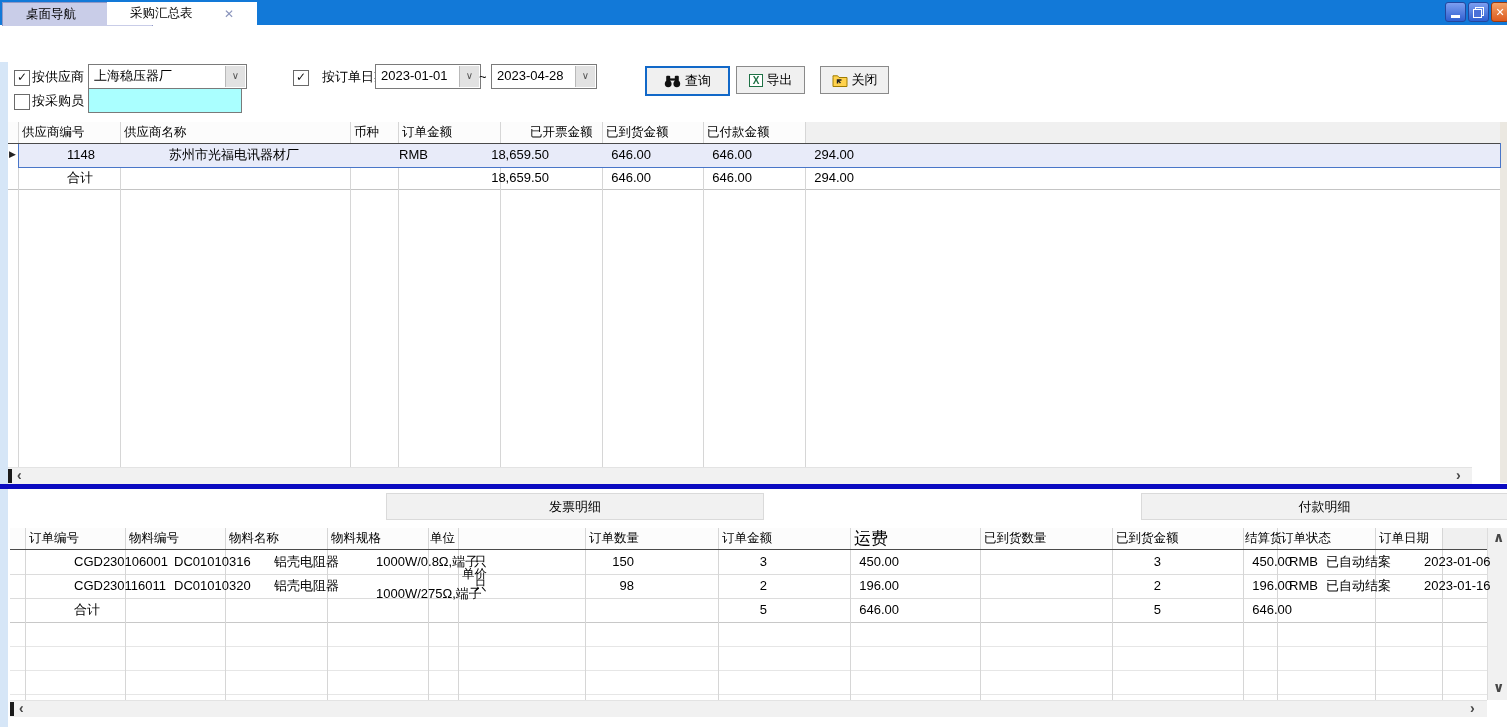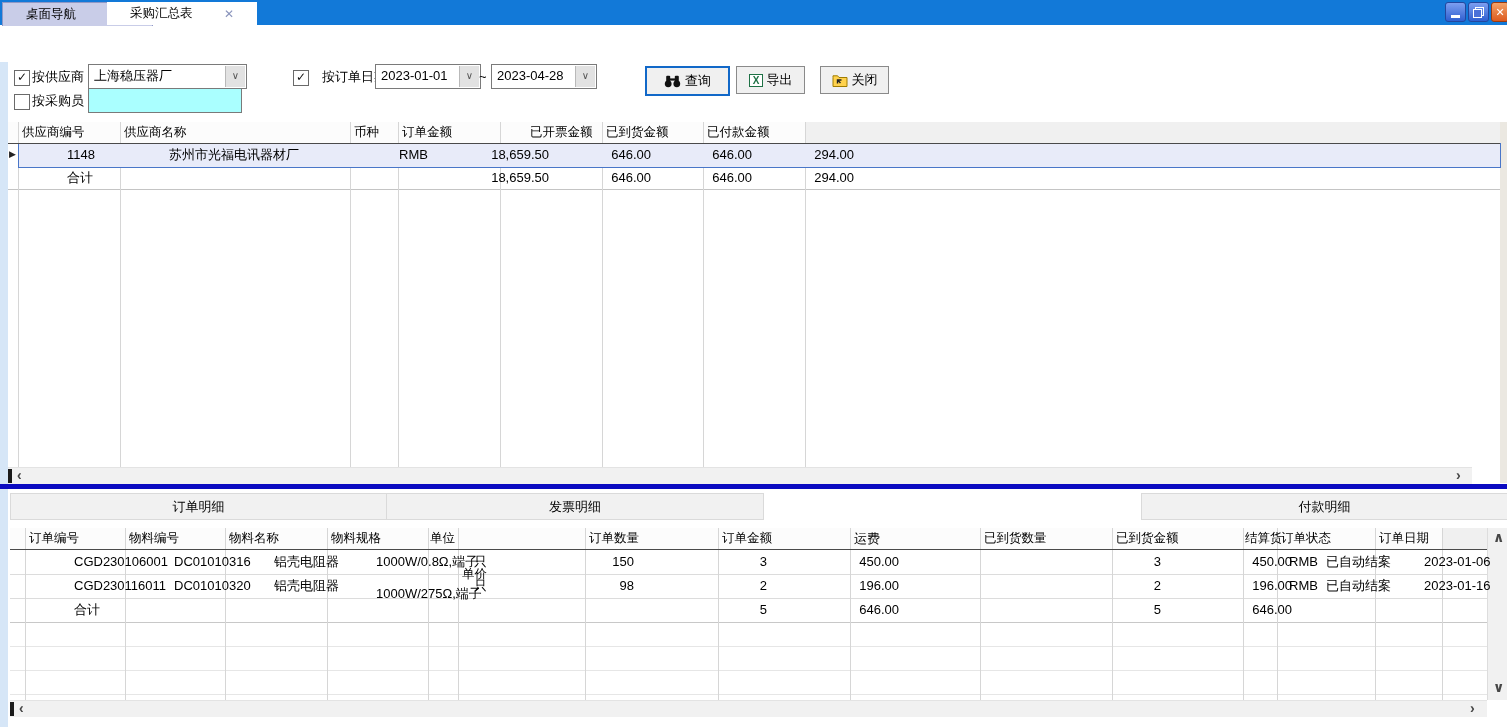--- a/index.html
+++ b/index.html
@@ -172,44 +172,41 @@
   </div>
 
   <div class="sbar" style="left:8px;top:467px;width:1464px;height:16px;">
     <div class="sthumb"></div>
     <div class="sarr" style="left:9px;top:0;">‹</div>
     <div class="sarr" style="left:1448px;top:0;">›</div>
   </div>
 
   <div class="navy"></div>
 
-  <div class="dtab" style="left:10px;width:375px;">
-    <span>订单明细</span>
-  </div>
   <div class="dtab" style="left:386px;width:376px;">
     <span>发票明细</span>
   </div>
   <div class="dtab" style="left:1141px;width:365px;">
     <span>付款明细</span>
   </div>
 
   <div class="grid" style="left:10px;top:528px;width:1477px;height:172px;">
     <div class="abs" style="left:0;top:0;width:1432px;height:21px;background:#fcfcfc;"></div>
     <div class="hdrfill" style="left:1432px;width:45px;"></div>
     <div class="hdrline" style="top:21px;width:1477px;"></div>
 
     <div class="hc" style="left:15px;width:100px;font-size:12.5px;">订单编号</div>
     <div class="hc" style="left:115px;width:100px;font-size:12.5px;">物料编号</div>
     <div class="hc" style="left:215px;width:102px;font-size:12.5px;">物料名称</div>
     <div class="hc" style="left:317px;width:101px;font-size:12.5px;">物料规格</div>
     <div class="hc" style="left:418px;width:30px;font-size:12.5px;padding:0 2px;">单位</div>
     <div class="hc" style="left:448px;width:127px;font-size:12.5px;margin-top:36px;">单价</div>
     <div class="hc" style="left:575px;width:133px;font-size:12.5px;">订单数量</div>
     <div class="hc" style="left:708px;width:132px;font-size:12.5px;">订单金额</div>
-    <div class="hc" style="left:840px;width:130px;font-size:13px;">运费</div>
+    <div class="hc" style="left:840px;width:130px;font-size:17px;">运费</div>
     <div class="hc" style="left:970px;width:132px;font-size:12.5px;">已到货数量</div>
     <div class="hc" style="left:1102px;width:131px;font-size:12.5px;">已到货金额</div>
     <div class="hc" style="left:1233px;width:34px;font-size:12.5px;padding:0 2px;">结算货币</div>
     <div class="hc" style="left:1267px;width:98px;font-size:12.5px;">订单状态</div>
     <div class="hc" style="left:1365px;width:67px;font-size:12.5px;">订单日期</div>
 
     <div class="tc" style="left:15px;top:22px;width:100px;height:24px;line-height:24px;">CGD230106001</div>
     <div class="tc" style="left:115px;top:22px;width:100px;height:24px;line-height:24px;">DC01010316</div>
     <div class="tc" style="left:215px;top:22px;width:102px;height:24px;line-height:24px;">铝壳电阻器</div>
     <div class="tc" style="left:317px;top:22px;width:101px;height:24px;line-height:24px;">1000W/0.8Ω,端子</div>

